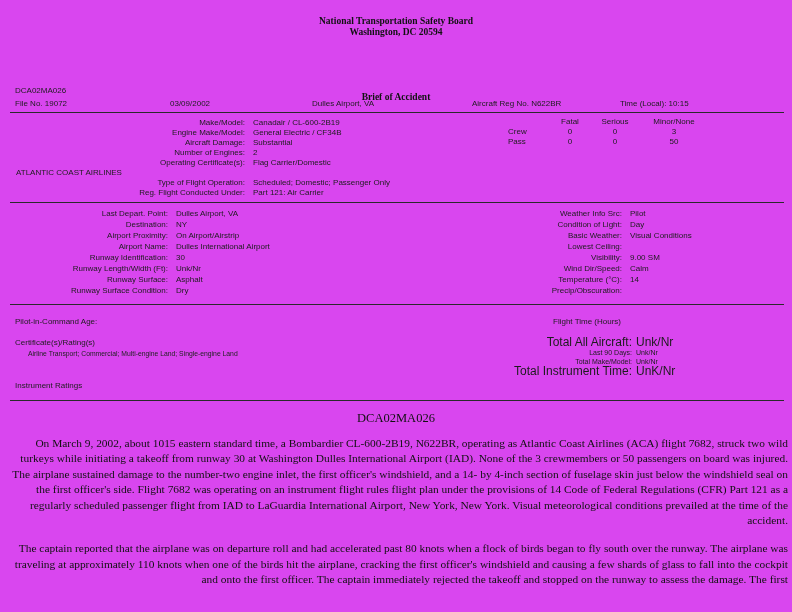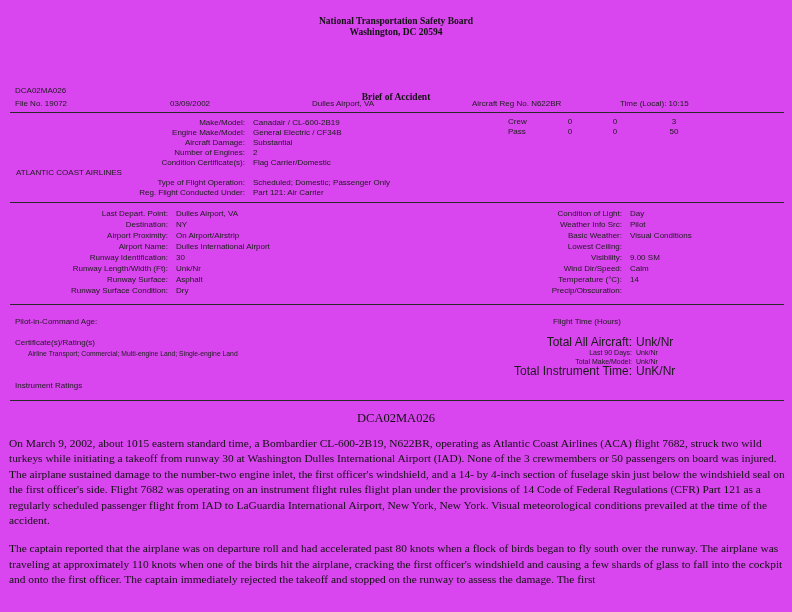--- a/index.html
+++ b/index.html
@@ -45,21 +45,21 @@
   .cert-val { font-size:6.8px; white-space:nowrap; color:#222; }
   .ft { left:480px; top:338px; }
   .ft-row { display:flex; font-size:12px; line-height:9.5px; }
   .ft-row.sm { font-size:7px; }
   .ft-row .lbl { width:152px; text-align:right; white-space:nowrap; }
   .ft-row .val { margin-left:4px; white-space:nowrap; }
   
   .nar-title { left:0; top:411px; width:792px; text-align:center;
     font-family:"Liberation Serif", serif; font-size:12.5px; color:#111; }
   .nar { left:9px; top:436px; width:779px;
-    font-family:"Liberation Serif", serif; font-size:11.4px; line-height:15.4px; color:#111; }
+    font-family:"Liberation Serif", serif; font-size:11.4px; line-height:15.4px; color:#111;text-align:right; }
   .nar p { margin:0 0 13px 0; }
 </style>
 </head>
 <body>
 
 <div class="page">
 
   <div class="abs hdr">
     <div>National Transportation Safety Board</div>
     <div>Washington, DC 20594</div>
@@ -87,37 +87,43 @@
       </div>
     <div class="frow">
         <span class="lbl">Aircraft Damage:</span>
         <span class="val">Substantial</span>
       </div>
     <div class="frow">
         <span class="lbl">Number of Engines:</span>
         <span class="val">2</span>
       </div>
     <div class="frow">
-        <span class="lbl">Condition Certificate(s):</span>
+        <span class="lbl">Operating Certificate(s):</span>
         <span class="val">Flag Carrier/Domestic</span>
       </div>
     <div class="frow">
         <span class="val">ATLANTIC COAST AIRLINES</span>
       </div>
     <div class="frow">
         <span class="lbl">Type of Flight Operation:</span>
         <span class="val">Scheduled; Domestic; Passenger Only</span>
       </div>
     <div class="frow">
         <span class="lbl">Reg. Flight Conducted Under:</span>
         <span class="val">Part 121: Air Carrier</span>
       </div>
   </div>
 
   <div class="abs inj">
+    <div class="inj-row">
+      <span class="c0"></span>
+      <span class="c1">Fatal</span>
+      <span class="c2">Serious</span>
+      <span class="c3">Minor/None</span>
+    </div>
     <div class="inj-row">
       <span class="c0">Crew</span>
       <span class="c1">0</span>
       <span class="c2">0</span>
       <span class="c3">3</span>
     </div>
     <div class="inj-row">
       <span class="c0">Pass</span>
       <span class="c1">0</span>
       <span class="c2">0</span>
@@ -157,26 +163,26 @@
         <span class="val">Asphalt</span>
       </div>
     <div class="frow">
         <span class="lbl">Runway Surface Condition:</span>
         <span class="val">Dry</span>
       </div>
   </div>
 
   <div class="abs b2r">
     <div class="frow">
+        <span class="lbl">Weather Info Src:</span>
+        <span class="val">Pilot</span>
+      </div>
+    <div class="frow">
         <span class="lbl">Condition of Light:</span>
         <span class="val">Day</span>
-      </div>
-    <div class="frow">
-        <span class="lbl">Weather Info Src:</span>
-        <span class="val">Pilot</span>
       </div>
     <div class="frow">
         <span class="lbl">Basic Weather:</span>
         <span class="val">Visual Conditions</span>
       </div>
     <div class="frow">
         <span class="lbl">Lowest Ceiling:</span>
         <span class="val"></span>
       </div>
     <div class="frow">

